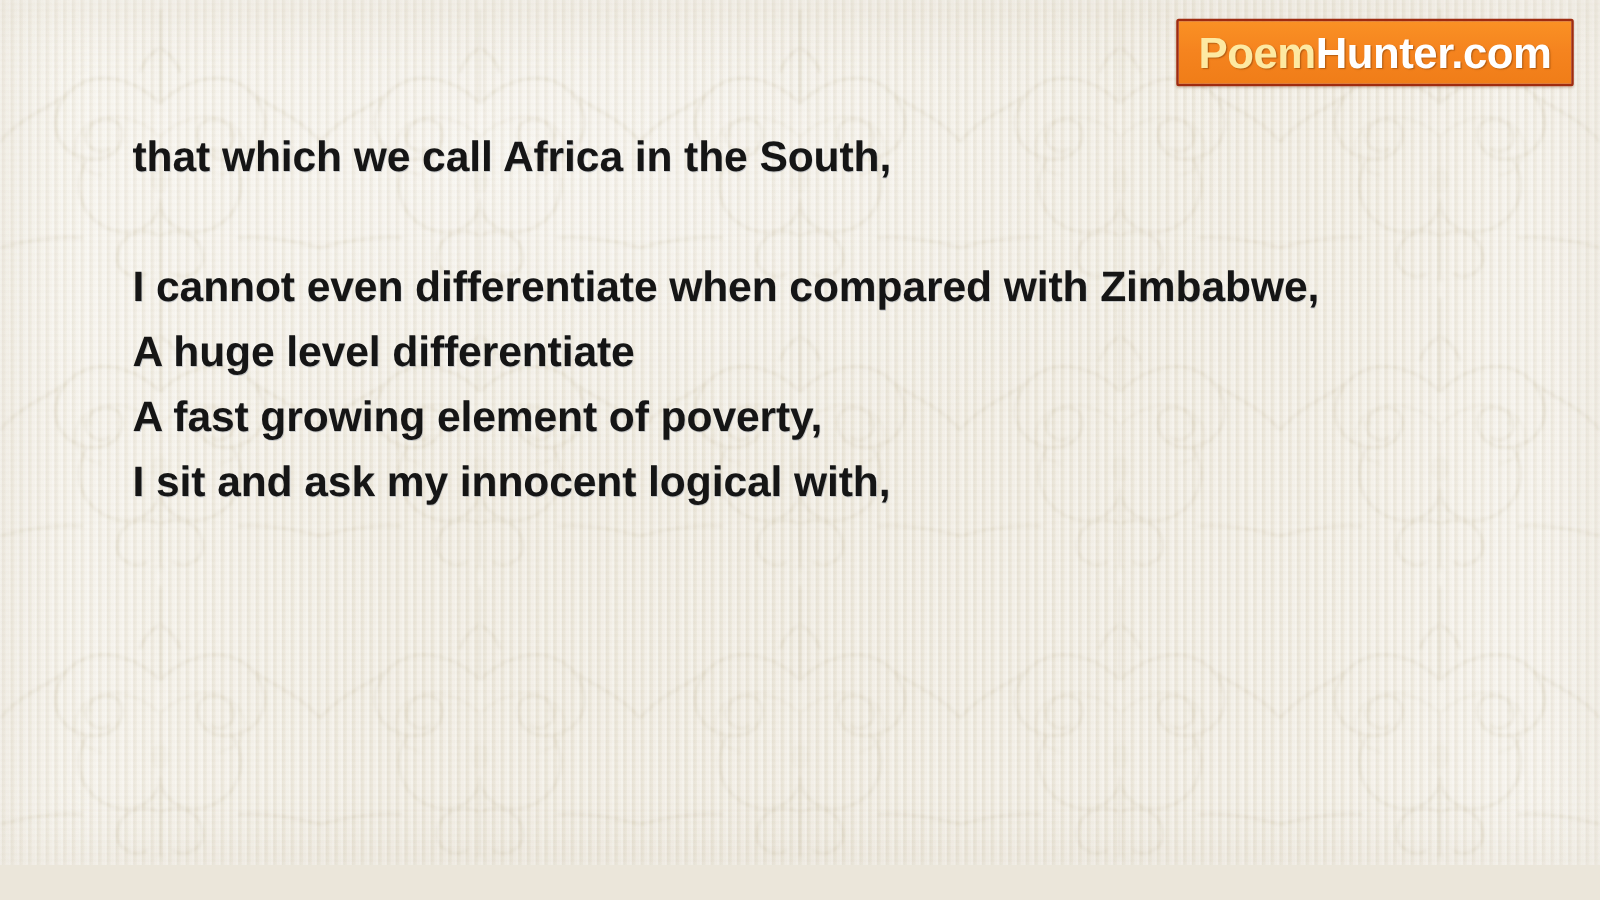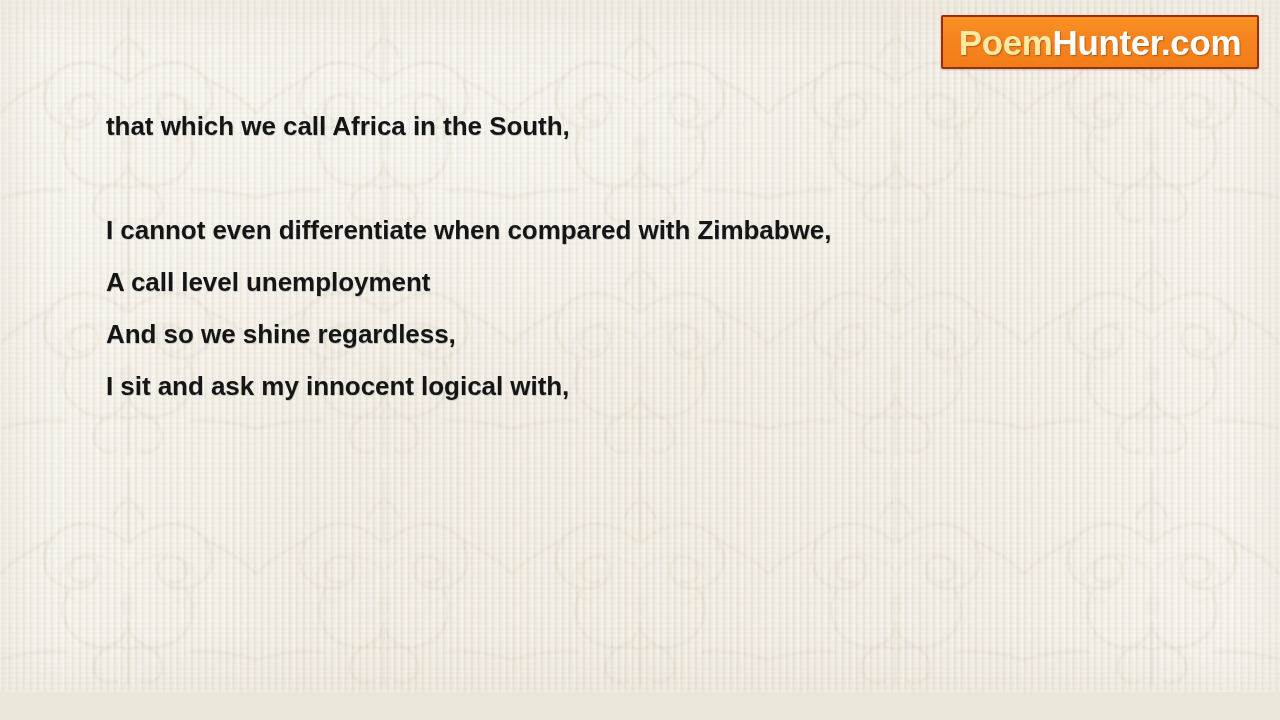--- a/index.html
+++ b/index.html
@@ -113,21 +113,21 @@
   
   #poem-body {
     position: absolute;
     left: 106px;
     top: 100px;
     width: 1160px;
   }
   .poem-line {
     font-family: "Liberation Sans", sans-serif;
     font-weight: bold;
-    font-size: 26px;
+    font-size: 34px;
     line-height: 52px;
     height: 52px;
     color: #151515;
     white-space: pre;
     letter-spacing: -0.05px;
     text-shadow: 0.5px 0.5px 0px rgba(46,62,96,0.22);
   }
   .poem-line.blank {
     color: transparent;
   }
@@ -191,18 +191,18 @@
   <div class="tex tex-edge"></div>
 
   <div id="brand-logo">
     <span class="wordmark"><span class="seg-poem">Poem</span><span class="seg-hunter">Hunter</span><span class="seg-dotcom">.com</span></span>
   </div>
 
   <div id="poem-body">
     <div class="poem-line">that which we call Africa in the South,</div>
     <div class="poem-line blank"></div>
     <div class="poem-line">I cannot even differentiate when compared with Zimbabwe,</div>
-    <div class="poem-line">A call level unemployment</div>
-    <div class="poem-line">And so we shine regardless,</div>
+    <div class="poem-line">A huge level differentiate</div>
+    <div class="poem-line">A fast growing element of poverty,</div>
     <div class="poem-line">I sit and ask my innocent logical with,</div>
   </div>
 
 </div>
 
 </body></html>

